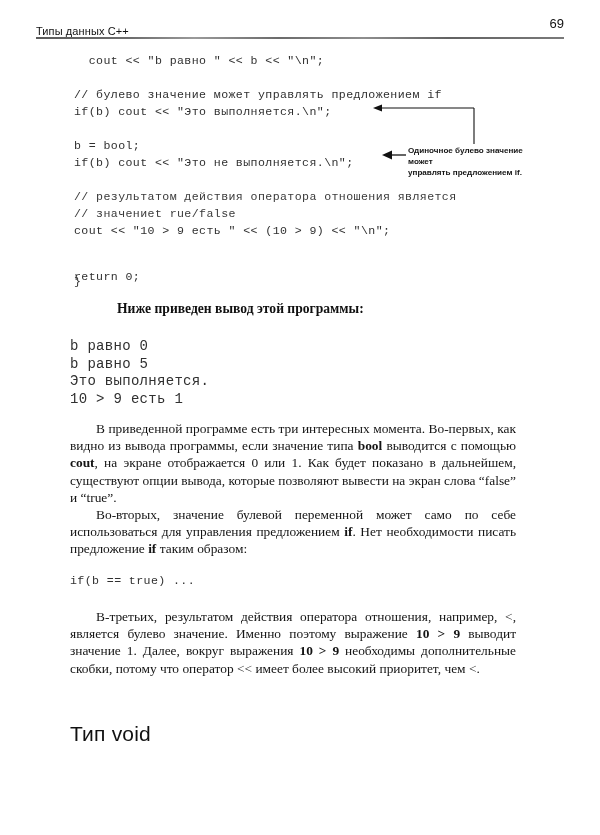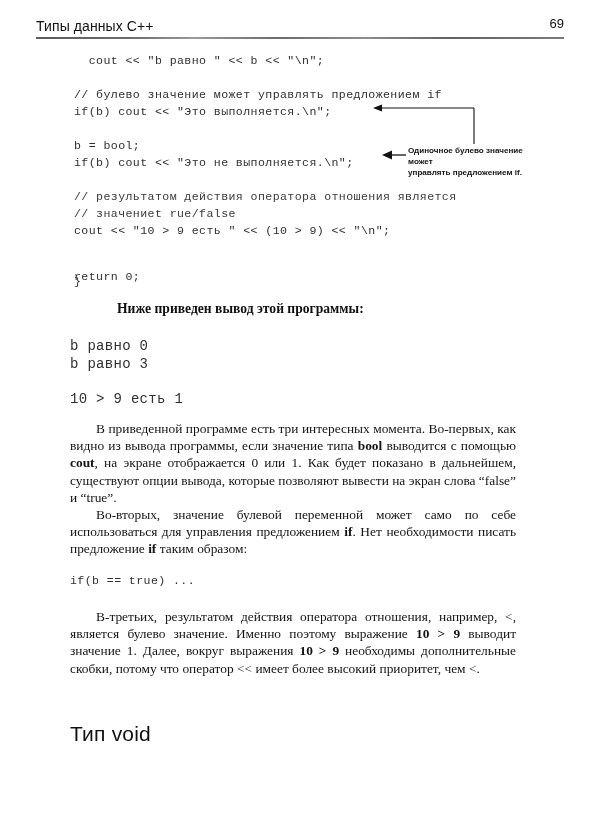--- a/index.html
+++ b/index.html
@@ -28,23 +28,23 @@
   .running-head {
     position: absolute;
     left: 36px;
     top: 18px;
     width: 528px;
     height: 18px;
   }
   .rh-title {
     position: absolute;
     left: 0;
-    top: 0;
-    font-family: "Liberation Sans", sans-serif;
-    font-size: 14px;
+    top: 7px;
+    font-family: "Liberation Sans", sans-serif;
+    font-size: 11px;
     letter-spacing: 0.1px;
     color: #121212;
     white-space: nowrap;
   }
   .rh-folio {
     position: absolute;
     right: 0;
     top: -2px;
     font-family: "Liberation Sans", sans-serif;
     font-size: 13px;
@@ -174,21 +174,22 @@
 
   <div class="code" style="left:74px; top:222px;"><span>cout &lt;&lt; "10 &gt; 9 есть " &lt;&lt; (10 &gt; 9) &lt;&lt; "\n";</span></div>
 
   <div class="code" style="left:74px; top:268px;"><span>return 0;</span></div>
 
   <div class="code" style="left:74px; top:273px;"><span>}</span></div>
 
   <div class="lead" style="left:117px; top:301px;">Ниже приведен вывод этой программы:</div>
 
   <div class="outline" style="left:70px; top:338px;">b равно 0</div>
-  <div class="outline" style="left:70px; top:355.5px;">b равно 3</div>
+  <div class="outline" style="left:70px; top:355.5px;">b равно 5</div>
+  <div class="outline" style="left:70px; top:373px;">Это выполняется.</div>
   <div class="outline" style="left:70px; top:390.5px;">10 &gt; 9 есть 1</div>
 
   <div class="para" style="left:70px; top:420px; width:446px; text-indent:26px;">
     <span>В приведенной программе есть три интересных момента. Во-первых, как видно из вывода программы, если значение типа <b>bool</b> выводится с помощью <b>cout</b>, на экране отображается 0 или 1. Как будет показано в дальнейшем, существуют опции вывода, которые позволяют вывести на экран слова “false” и “true”.</span>
   </div>
 
   <div class="para" style="left:70px; top:506px; width:446px; text-indent:26px;">
     <span>Во-вторых, значение булевой переменной может само по себе использоваться для управления предложением <b>if</b>. Нет необходимости писать предложение <b>if</b> таким образом:</span>
   </div>
 

